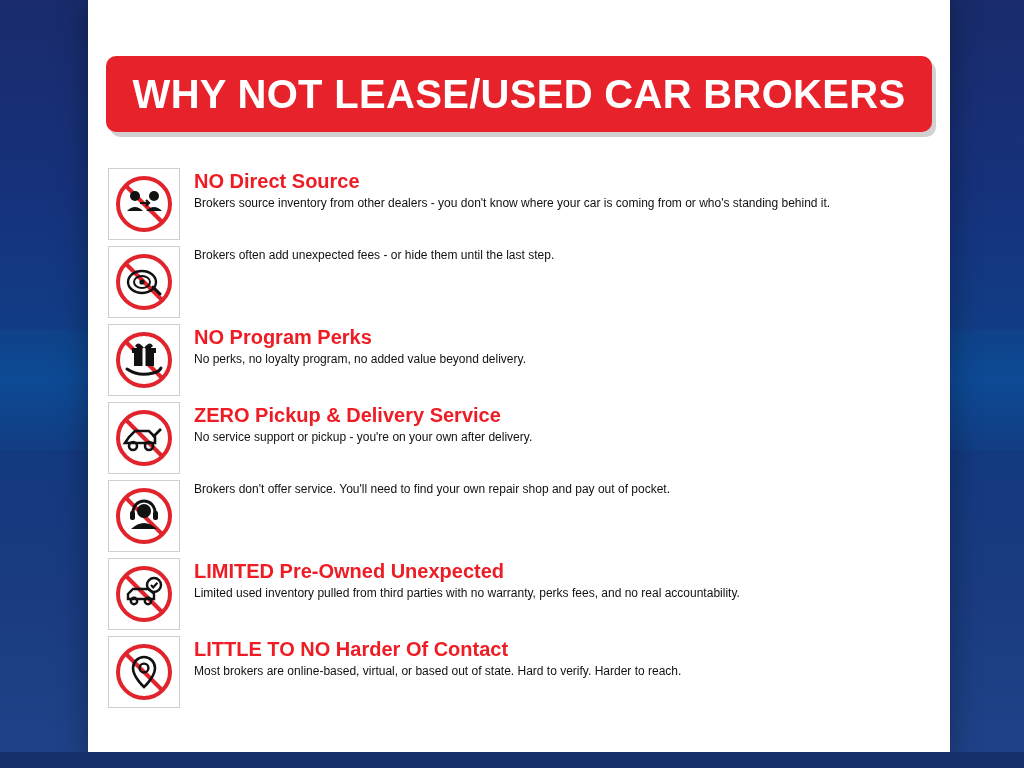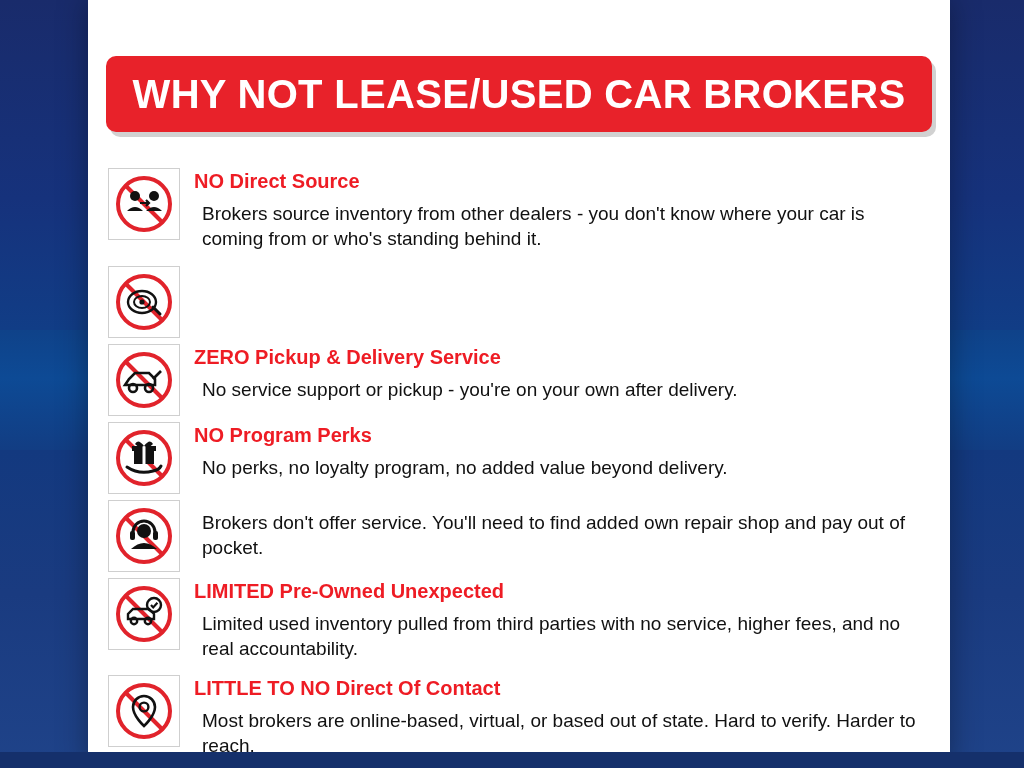--- a/index.html
+++ b/index.html
@@ -103,23 +103,23 @@
   }
   .row-title {
     color: #ee1c24;
     font-size: 20px;
     font-weight: bold;
     line-height: 1.15;
     margin: 0 0 3px 0;
   }
   .row-desc {
     color: #111111;
-    font-size: 19px;
+    font-size: 12px;
     line-height: 1.33;
-    margin: 8px;
+    margin: 0;
     max-width: 716px;
   }
 </style>
 </head>
 <body>
 
 <div class="slide">
   <div class="bg-band band-top"></div>
   <div class="bg-band band-mid"></div>
   <div class="bg-band band-bottom"></div>
@@ -155,37 +155,21 @@
           <svg width="62" height="62" viewBox="0 0 62 62">
             <circle cx="31" cy="31" r="26" fill="none" stroke="#e1232b" stroke-width="4"></circle>
             <line x1="12.5" y1="12.5" x2="49.5" y2="49.5" stroke="#e1232b" stroke-width="4"></line>
             <ellipse cx="29" cy="31" rx="14" ry="11" fill="none" stroke="#111" stroke-width="2.4"></ellipse>
             <ellipse cx="29" cy="31" rx="8" ry="6" fill="none" stroke="#111" stroke-width="2"></ellipse>
             <circle cx="29" cy="31" r="2.6" fill="#111"></circle>
             <path d="M40 36 l7 7" stroke="#111" stroke-width="3" stroke-linecap="round"></path>
           </svg>
         </div>
         <div class="row-text">
-        </div>
-      </div>
-
-      <div class="row">
-        <div class="icon-box">
-          <svg width="62" height="62" viewBox="0 0 62 62">
-            <circle cx="31" cy="31" r="26" fill="none" stroke="#e1232b" stroke-width="4"></circle>
-            <line x1="12.5" y1="12.5" x2="49.5" y2="49.5" stroke="#e1232b" stroke-width="4"></line>
-            <path d="M12 36 h30 v-6 l-6 -6 h-14 l-6 6 z" fill="none" stroke="#111" stroke-width="2.6"></path>
-            <path d="M40 30 l8 -8" stroke="#111" stroke-width="2.6"></path>
-            <circle cx="20" cy="39" r="4" fill="none" stroke="#111" stroke-width="2.6"></circle>
-            <circle cx="36" cy="39" r="4" fill="none" stroke="#111" stroke-width="2.6"></circle>
-          </svg>
-        </div>
-        <div class="row-text">
-          <p class="row-title">ZERO Pickup &amp; Delivery Service</p>
-          <p class="row-desc">No service support or pickup - you're on your own after delivery.</p>
+          <p class="row-desc">Brokers often add unexpected fees - or hide them until the last step.</p>
         </div>
       </div>
 
       <div class="row">
         <div class="icon-box">
           <svg width="62" height="62" viewBox="0 0 62 62">
             <circle cx="31" cy="31" r="26" fill="none" stroke="#e1232b" stroke-width="4"></circle>
             <line x1="12.5" y1="12.5" x2="49.5" y2="49.5" stroke="#e1232b" stroke-width="4"></line>
             <rect x="21" y="23" width="20" height="14" fill="#111"></rect>
             <rect x="19" y="19" width="24" height="5" fill="#111"></rect>
@@ -199,60 +183,77 @@
           <p class="row-title">NO Program Perks</p>
           <p class="row-desc">No perks, no loyalty program, no added value beyond delivery.</p>
         </div>
       </div>
 
       <div class="row">
         <div class="icon-box">
           <svg width="62" height="62" viewBox="0 0 62 62">
             <circle cx="31" cy="31" r="26" fill="none" stroke="#e1232b" stroke-width="4"></circle>
             <line x1="12.5" y1="12.5" x2="49.5" y2="49.5" stroke="#e1232b" stroke-width="4"></line>
+            <path d="M12 36 h30 v-6 l-6 -6 h-14 l-6 6 z" fill="none" stroke="#111" stroke-width="2.6"></path>
+            <path d="M40 30 l8 -8" stroke="#111" stroke-width="2.6"></path>
+            <circle cx="20" cy="39" r="4" fill="none" stroke="#111" stroke-width="2.6"></circle>
+            <circle cx="36" cy="39" r="4" fill="none" stroke="#111" stroke-width="2.6"></circle>
+          </svg>
+        </div>
+        <div class="row-text">
+          <p class="row-title">ZERO Pickup &amp; Delivery Service</p>
+          <p class="row-desc">No service support or pickup - you're on your own after delivery.</p>
+        </div>
+      </div>
+
+      <div class="row">
+        <div class="icon-box">
+          <svg width="62" height="62" viewBox="0 0 62 62">
+            <circle cx="31" cy="31" r="26" fill="none" stroke="#e1232b" stroke-width="4"></circle>
+            <line x1="12.5" y1="12.5" x2="49.5" y2="49.5" stroke="#e1232b" stroke-width="4"></line>
             <circle cx="31" cy="26" r="7" fill="#111"></circle>
             <path d="M18 44 q13 -12 26 0 z" fill="#111"></path>
             <path d="M20 27 a11 11 0 0 1 22 0" stroke="#111" stroke-width="3" fill="none"></path>
             <rect x="17" y="26" width="5" height="9" rx="2" fill="#111"></rect>
             <rect x="40" y="26" width="5" height="9" rx="2" fill="#111"></rect>
           </svg>
         </div>
         <div class="row-text">
-          <p class="row-desc">Brokers don't offer service. You'll need to find added own repair shop and pay out of pocket.</p>
+          <p class="row-desc">Brokers don't offer service. You'll need to find your own repair shop and pay out of pocket.</p>
         </div>
       </div>
 
       <div class="row">
         <div class="icon-box">
           <svg width="62" height="62" viewBox="0 0 62 62">
             <circle cx="31" cy="31" r="26" fill="none" stroke="#e1232b" stroke-width="4"></circle>
             <line x1="12.5" y1="12.5" x2="49.5" y2="49.5" stroke="#e1232b" stroke-width="4"></line>
             <path d="M15 36 h26 v-5 l-5 -5 h-16 l-5 5 z" fill="none" stroke="#111" stroke-width="2.4"></path>
             <circle cx="21" cy="38" r="3.2" fill="none" stroke="#111" stroke-width="2.4"></circle>
             <circle cx="35" cy="38" r="3.2" fill="none" stroke="#111" stroke-width="2.4"></circle>
             <circle cx="41" cy="22" r="7" fill="none" stroke="#111" stroke-width="2.4"></circle>
             <path d="M38 22 l2.2 2.4 l4.2 -4.6" stroke="#111" stroke-width="2.2" fill="none"></path>
           </svg>
         </div>
         <div class="row-text">
           <p class="row-title">LIMITED Pre-Owned Unexpected</p>
-          <p class="row-desc">Limited used inventory pulled from third parties with no service, higher fees, and no real accountability.</p>
+          <p class="row-desc">Limited used inventory pulled from third parties with no warranty, perks fees, and no real accountability.</p>
         </div>
       </div>
 
       <div class="row">
         <div class="icon-box">
           <svg width="62" height="62" viewBox="0 0 62 62">
             <circle cx="31" cy="31" r="26" fill="none" stroke="#e1232b" stroke-width="4"></circle>
             <line x1="12.5" y1="12.5" x2="49.5" y2="49.5" stroke="#e1232b" stroke-width="4"></line>
             <path d="M31 16 a11 11 0 0 1 11 11 c0 9 -11 19 -11 19 c0 0 -11 -10 -11 -19 a11 11 0 0 1 11 -11 z" fill="none" stroke="#111" stroke-width="2.6"></path>
             <circle cx="31" cy="27" r="4.4" fill="none" stroke="#111" stroke-width="2.4"></circle>
           </svg>
         </div>
         <div class="row-text">
-          <p class="row-title">LITTLE TO NO Direct Of Contact</p>
+          <p class="row-title">LITTLE TO NO Harder Of Contact</p>
           <p class="row-desc">Most brokers are online-based, virtual, or based out of state. Hard to verify. Harder to reach.</p>
         </div>
       </div>
 
     </div>
   </div>
 </div>
 
 </body></html>

